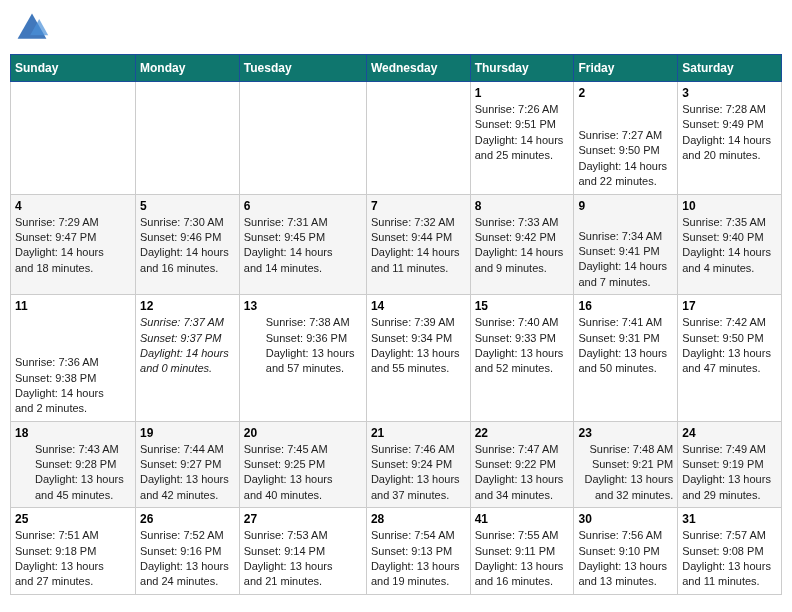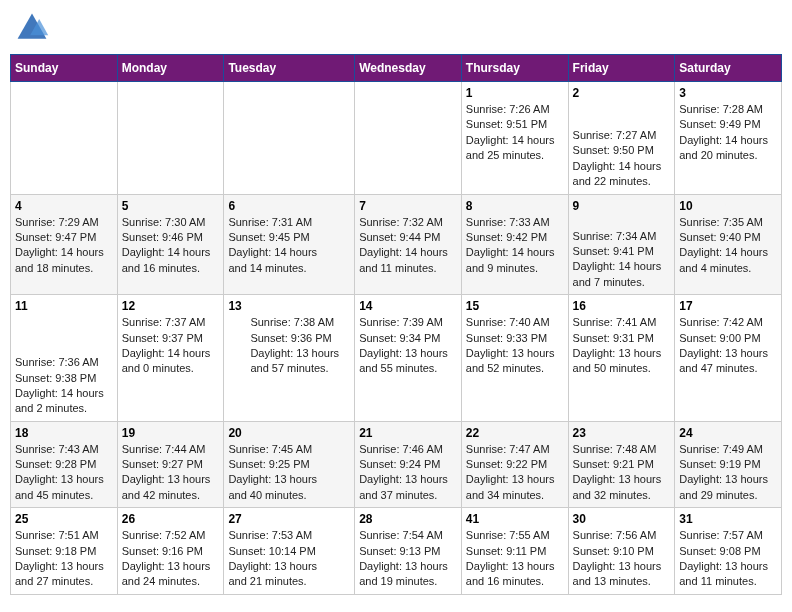--- a/index.html
+++ b/index.html
@@ -45,21 +45,21 @@
     .subtitle {
       font-size: 16px;
       color: #444;
     }
     .calendar-table {
       width: 100%;
       border-collapse: collapse;
       font-size: 11px;
     }
     .calendar-table th {
-      background-color: #701a75;
+      background-color: #0f766e;
       color: white;
       padding: 6px 4px;
       text-align: left;
       font-size: 12px;
       font-weight: bold;
       border: 1px solid #1a4d9a;
     }
     .calendar-table td {
       border: 1px solid #ccc;
       padding: 4px;
@@ -202,21 +202,21 @@
         <tr class="week-row">
           <td>
             <div class="day-number">11</div>
             <div class="day-info" style="white-space: pre-line; margin-top: 42px;">Sunrise: 7:36 AM
 Sunset: 9:38 PM
 Daylight: 14 hours
 and 2 minutes.</div>
           </td>
           <td>
             <div class="day-number">12</div>
-            <div class="day-info" style="white-space: pre-line;">Sunrise: 7:37 AM
+            <div class="day-info" style="white-space: pre-line; font-style: italic;">Sunrise: 7:37 AM
 Sunset: 9:37 PM
 Daylight: 14 hours
 and 0 minutes.</div>
           </td>
           <td>
             <div class="day-number">13</div>
             <div class="day-info" style="white-space: pre-line; margin-left: 22px;">Sunrise: 7:38 AM
 Sunset: 9:36 PM
 Daylight: 13 hours
 and 57 minutes.</div>
@@ -238,29 +238,29 @@
           <td>
             <div class="day-number">16</div>
             <div class="day-info" style="white-space: pre-line;">Sunrise: 7:41 AM
 Sunset: 9:31 PM
 Daylight: 13 hours
 and 50 minutes.</div>
           </td>
           <td>
             <div class="day-number">17</div>
             <div class="day-info" style="white-space: pre-line;">Sunrise: 7:42 AM
-Sunset: 9:00 PM
+Sunset: 9:50 PM
 Daylight: 13 hours
 and 47 minutes.</div>
           </td>
         </tr>
         <tr class="week-row">
           <td>
             <div class="day-number">18</div>
-            <div class="day-info" style="white-space: pre-line;">Sunrise: 7:43 AM
+            <div class="day-info" style="white-space: pre-line; margin-left: 20px;">Sunrise: 7:43 AM
 Sunset: 9:28 PM
 Daylight: 13 hours
 and 45 minutes.</div>
           </td>
           <td>
             <div class="day-number">19</div>
             <div class="day-info" style="white-space: pre-line;">Sunrise: 7:44 AM
 Sunset: 9:27 PM
 Daylight: 13 hours
 and 42 minutes.</div>
@@ -281,21 +281,21 @@
           </td>
           <td>
             <div class="day-number">22</div>
             <div class="day-info" style="white-space: pre-line;">Sunrise: 7:47 AM
 Sunset: 9:22 PM
 Daylight: 13 hours
 and 34 minutes.</div>
           </td>
           <td>
             <div class="day-number">23</div>
-            <div class="day-info" style="white-space: pre-line;">Sunrise: 7:48 AM
+            <div class="day-info" style="white-space: pre-line; text-align: right;">Sunrise: 7:48 AM
 Sunset: 9:21 PM
 Daylight: 13 hours
 and 32 minutes.</div>
           </td>
           <td>
             <div class="day-number">24</div>
             <div class="day-info" style="white-space: pre-line;">Sunrise: 7:49 AM
 Sunset: 9:19 PM
 Daylight: 13 hours
 and 29 minutes.</div>
@@ -312,21 +312,21 @@
           <td>
             <div class="day-number">26</div>
             <div class="day-info" style="white-space: pre-line;">Sunrise: 7:52 AM
 Sunset: 9:16 PM
 Daylight: 13 hours
 and 24 minutes.</div>
           </td>
           <td>
             <div class="day-number">27</div>
             <div class="day-info" style="white-space: pre-line;">Sunrise: 7:53 AM
-Sunset: 10:14 PM
+Sunset: 9:14 PM
 Daylight: 13 hours
 and 21 minutes.</div>
           </td>
           <td>
             <div class="day-number">28</div>
             <div class="day-info" style="white-space: pre-line;">Sunrise: 7:54 AM
 Sunset: 9:13 PM
 Daylight: 13 hours
 and 19 minutes.</div>
           </td>

